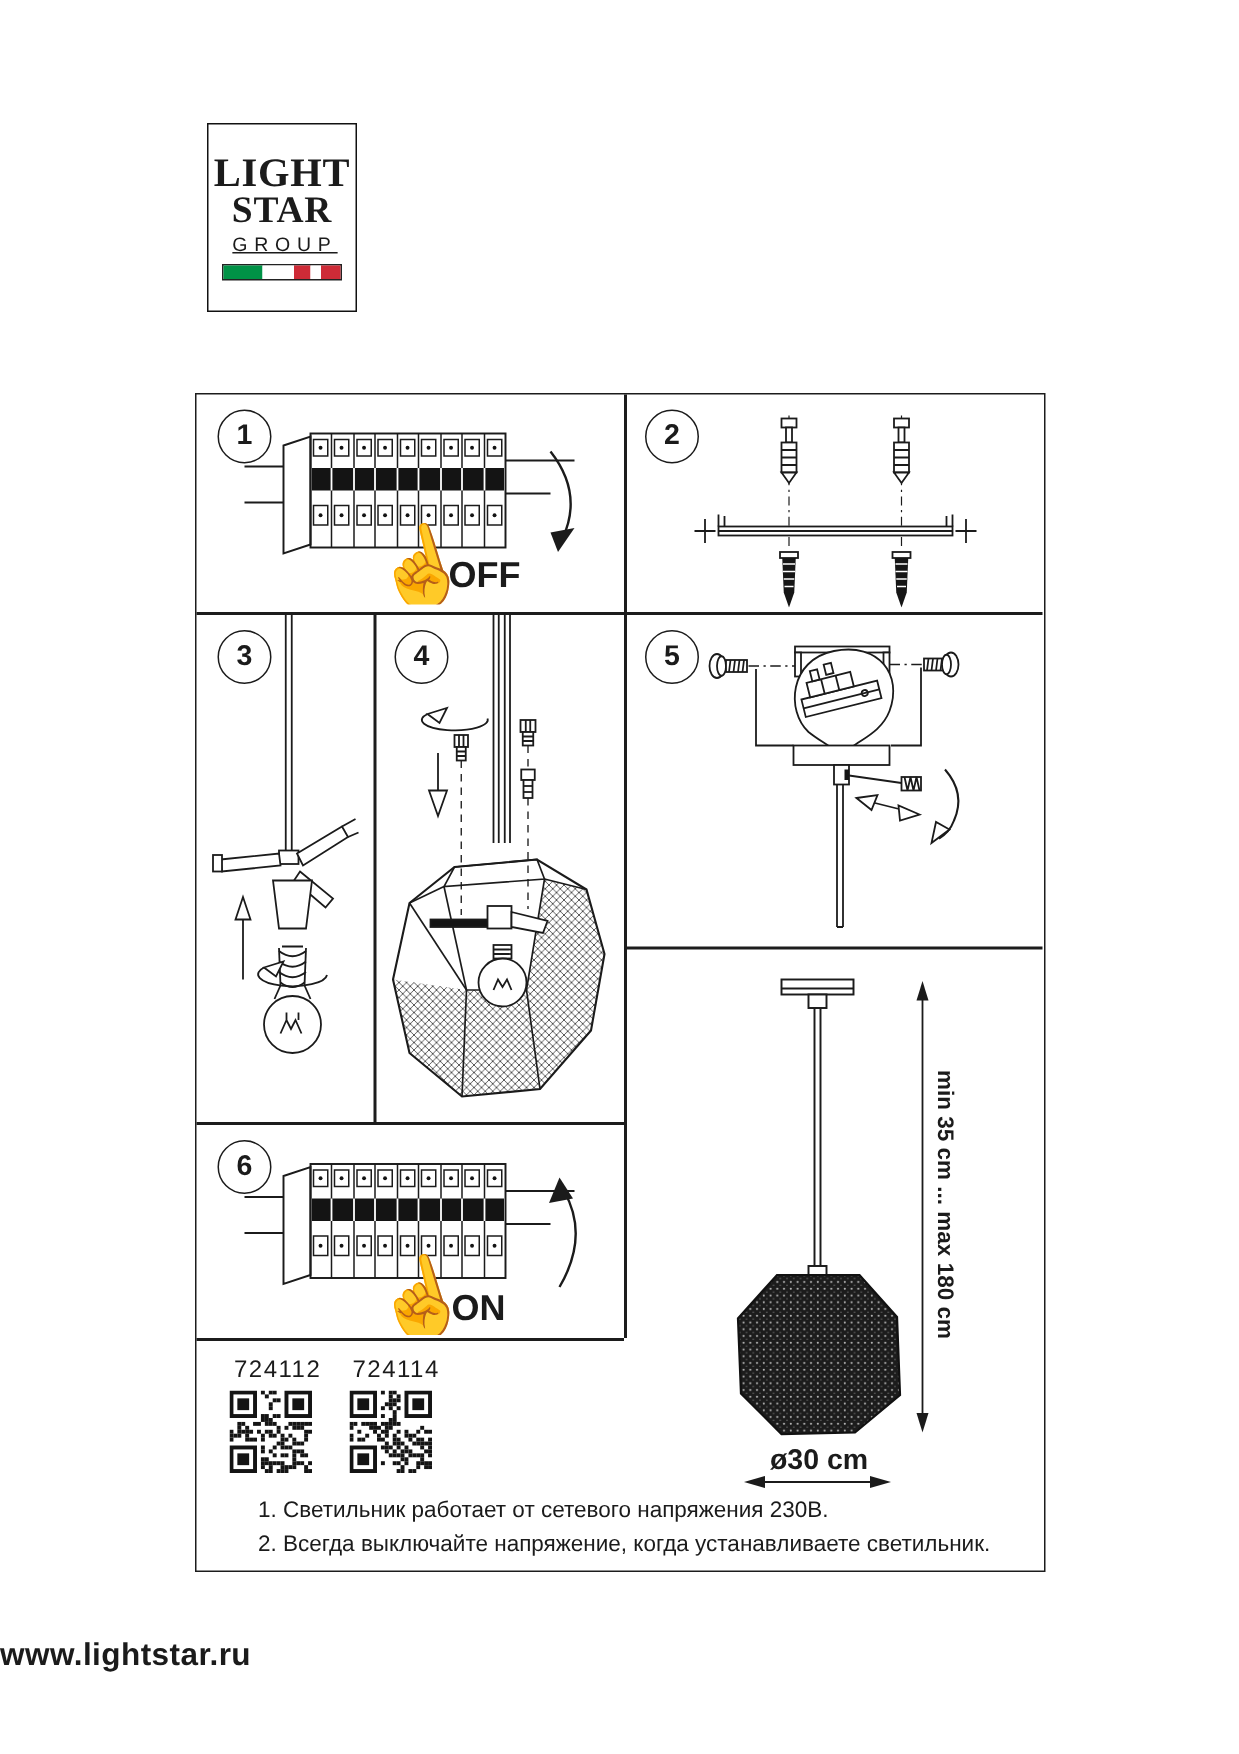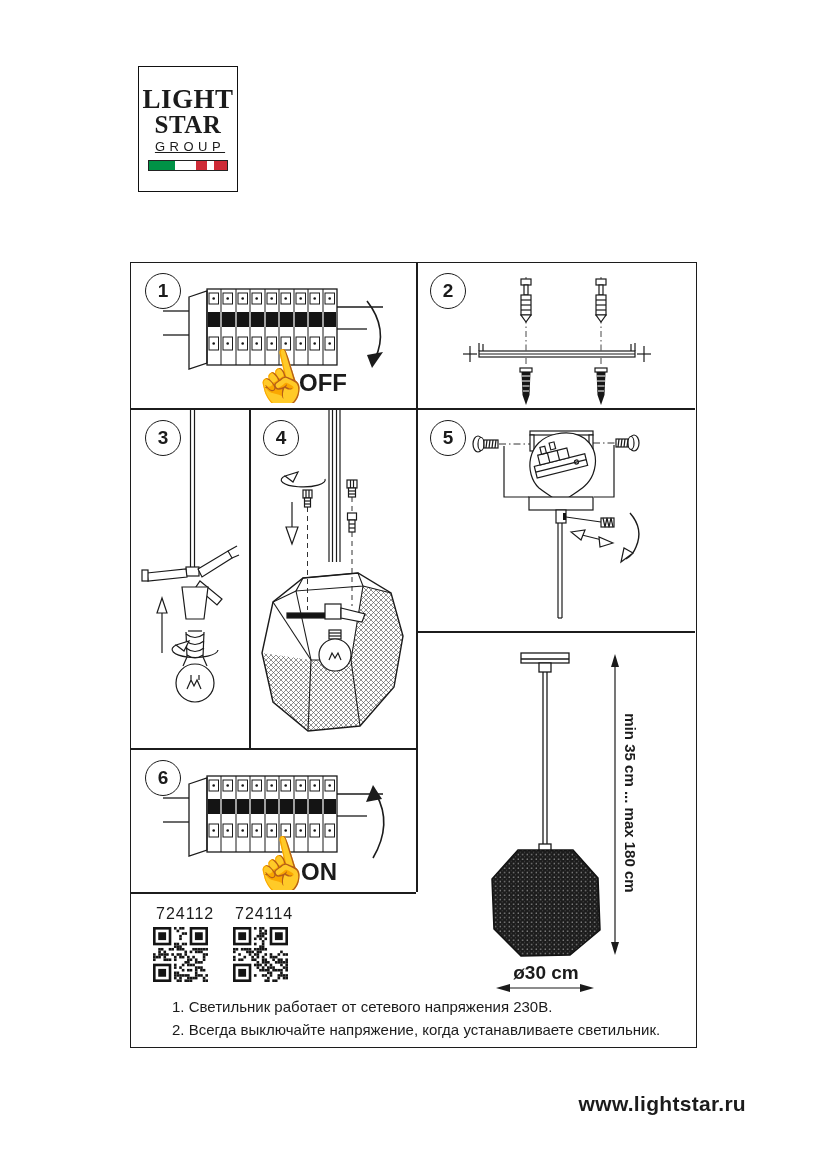--- a/index.html
+++ b/index.html
@@ -1,40 +1,40 @@
 <!DOCTYPE html>
 <html><head>
 <meta charset="utf-8">
 <style>
   html,body{margin:0;padding:0;background:#fff;}
   .page{position:relative;width:826px;height:1169px;background:#ffffff;overflow:hidden;
         font-family:"Liberation Sans",sans-serif;color:#1b1b1b;}
   .abs{position:absolute;}
   
-  .logo-box{position:absolute;left:138px;top:66px;width:100px;height:126px;
+  .logo-box{position:absolute;left:138px;top:82px;width:100px;height:126px;
             border:1.6px solid #111;box-sizing:border-box;text-align:center;padding-top:20px;}
   .logo-light{font-family:"Liberation Serif",serif;font-weight:700;font-size:27px;line-height:.95;letter-spacing:.5px;}
   .logo-star{font-family:"Liberation Serif",serif;font-weight:700;font-size:25px;line-height:.95;letter-spacing:.5px;}
   .logo-group{font-size:13px;letter-spacing:4.5px;padding-left:4px;margin-top:3px;text-decoration:underline;}
   .flag-bar{margin:6px auto 0;width:78px;height:9px;border:1px solid #222;display:flex;}
   .flag-bar span{height:100%;}
   .title-block{position:absolute;right:131px;top:66px;text-align:right;
                font-weight:700;font-size:21px;line-height:1.42;letter-spacing:.6px;}
   .title-gap{height:18px;}
   
   .sheet{position:absolute;left:130px;top:262px;width:567px;height:786px;
          border:1.6px solid #1c1c1c;box-sizing:border-box;}
   .line{position:absolute;background:#1c1c1c;}
   .badge{position:absolute;width:34px;height:34px;border:1.7px solid #1b1b1b;border-radius:50%;
          display:flex;align-items:center;justify-content:center;
          font-weight:700;font-size:19px;background:#fff;}
   svg text{font-family:"Liberation Sans",sans-serif;}
   .qr-label{position:absolute;font-weight:400;font-size:16px;letter-spacing:1px;text-align:center;}
   .notes{position:absolute;left:25px;top:733px;width:530px;font-size:15px;line-height:1.5;margin-left:16px;}
-  .footer{position:absolute;left:0;top:1092px;width:746px;text-align:right;
+  .footer{position:absolute;left:0;top:1092px;width:746px;text-align:left;
           font-weight:700;font-size:21px;letter-spacing:.3px;}
 </style>
 </head>
 <body>
 
 <div class="page">
 
   <svg width="0" height="0" style="position:absolute">
     <defs>
       <pattern id="xh" width="5" height="5" patternUnits="userSpaceOnUse">

